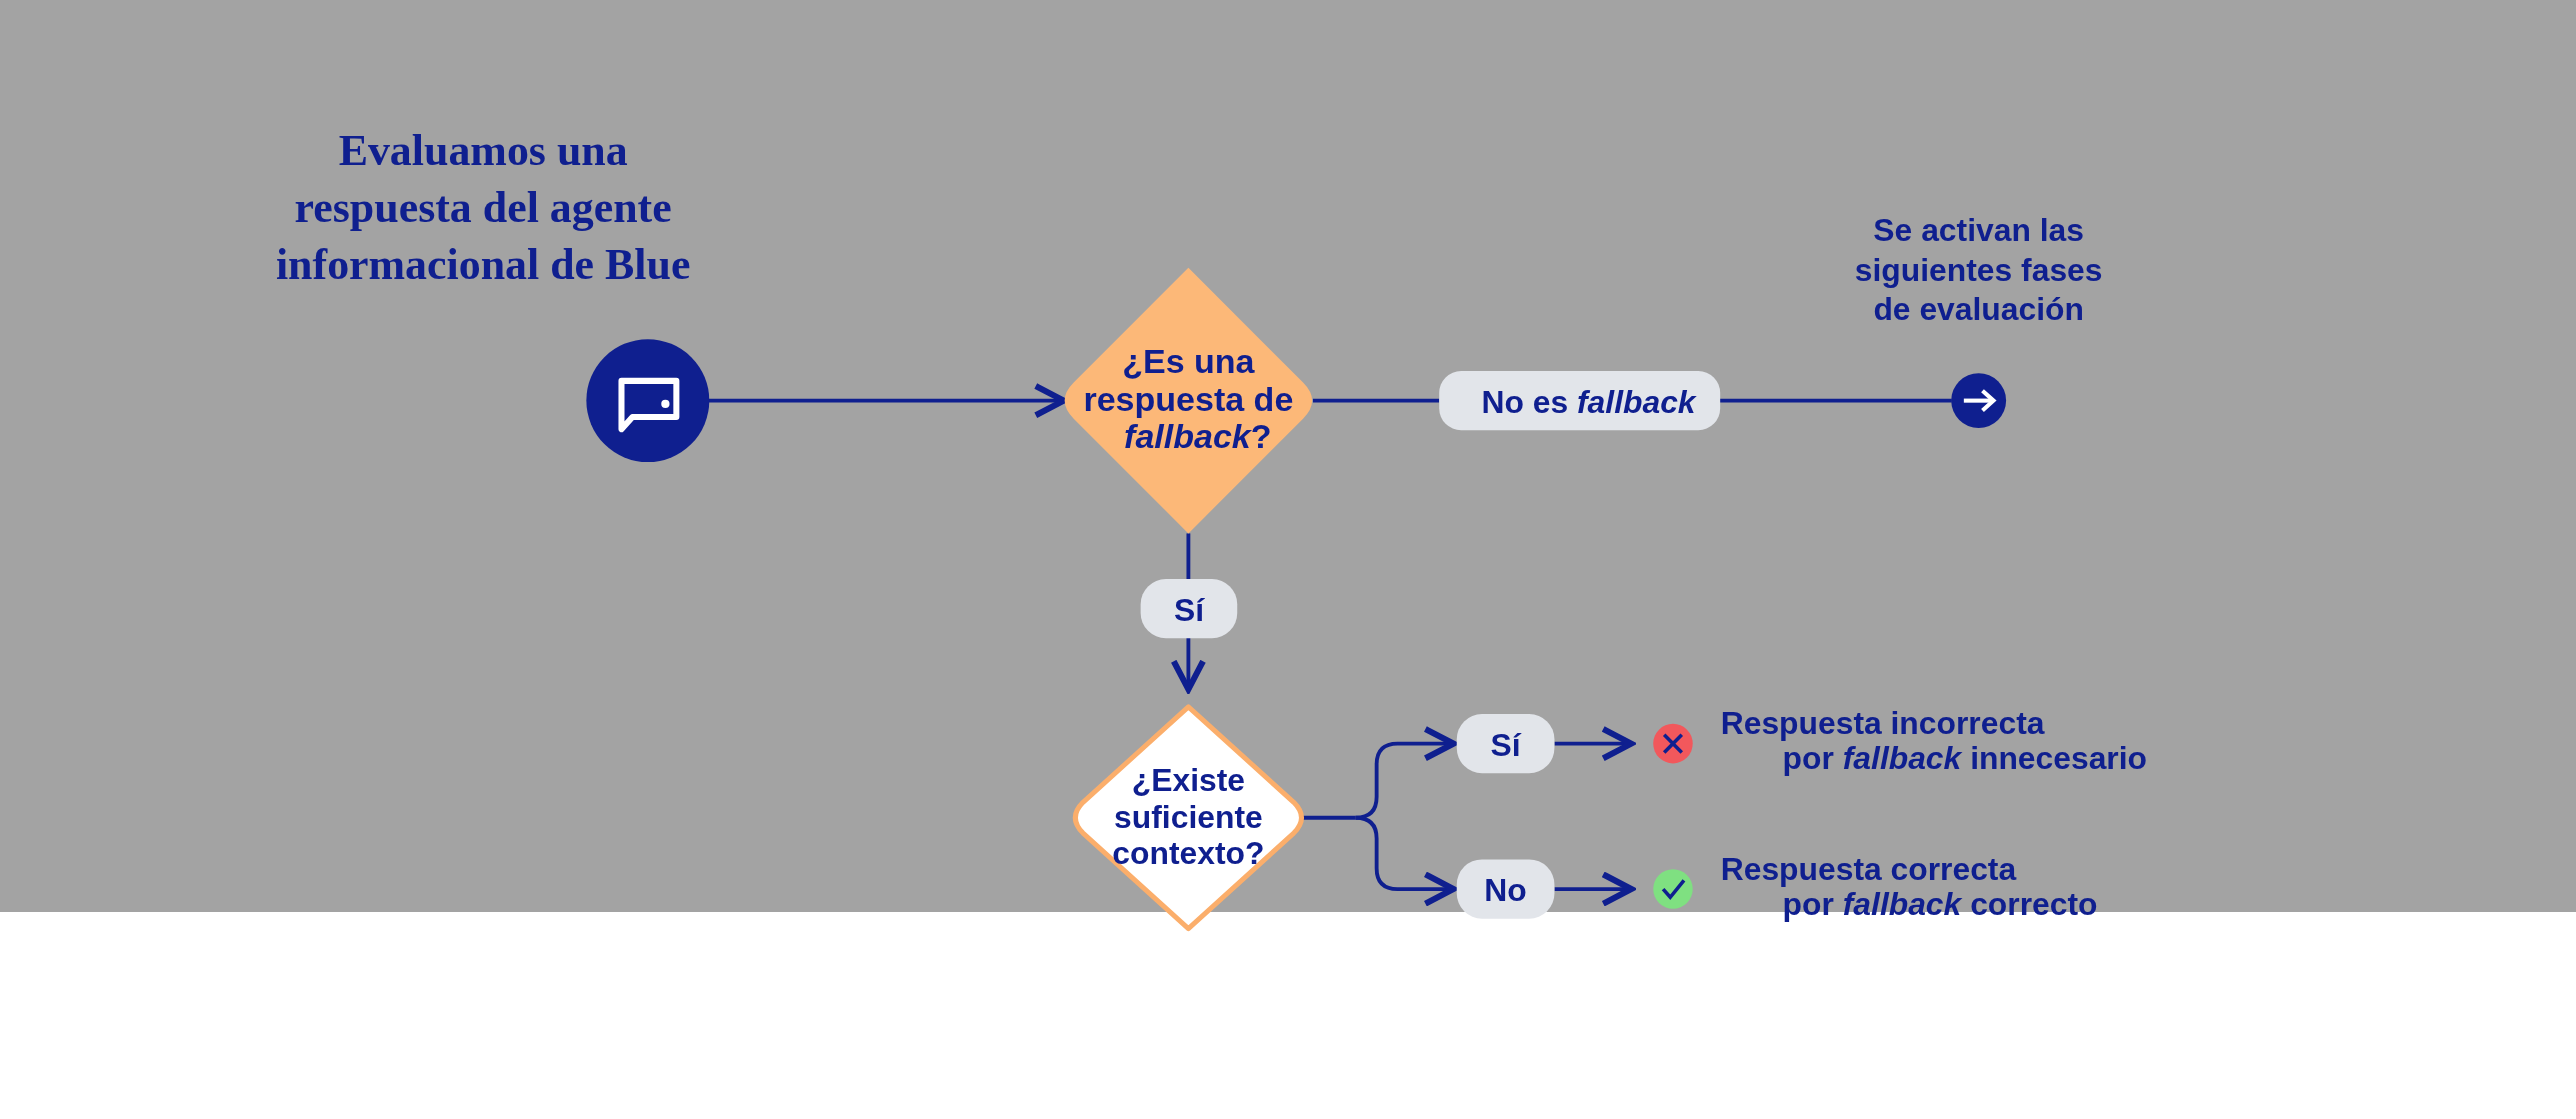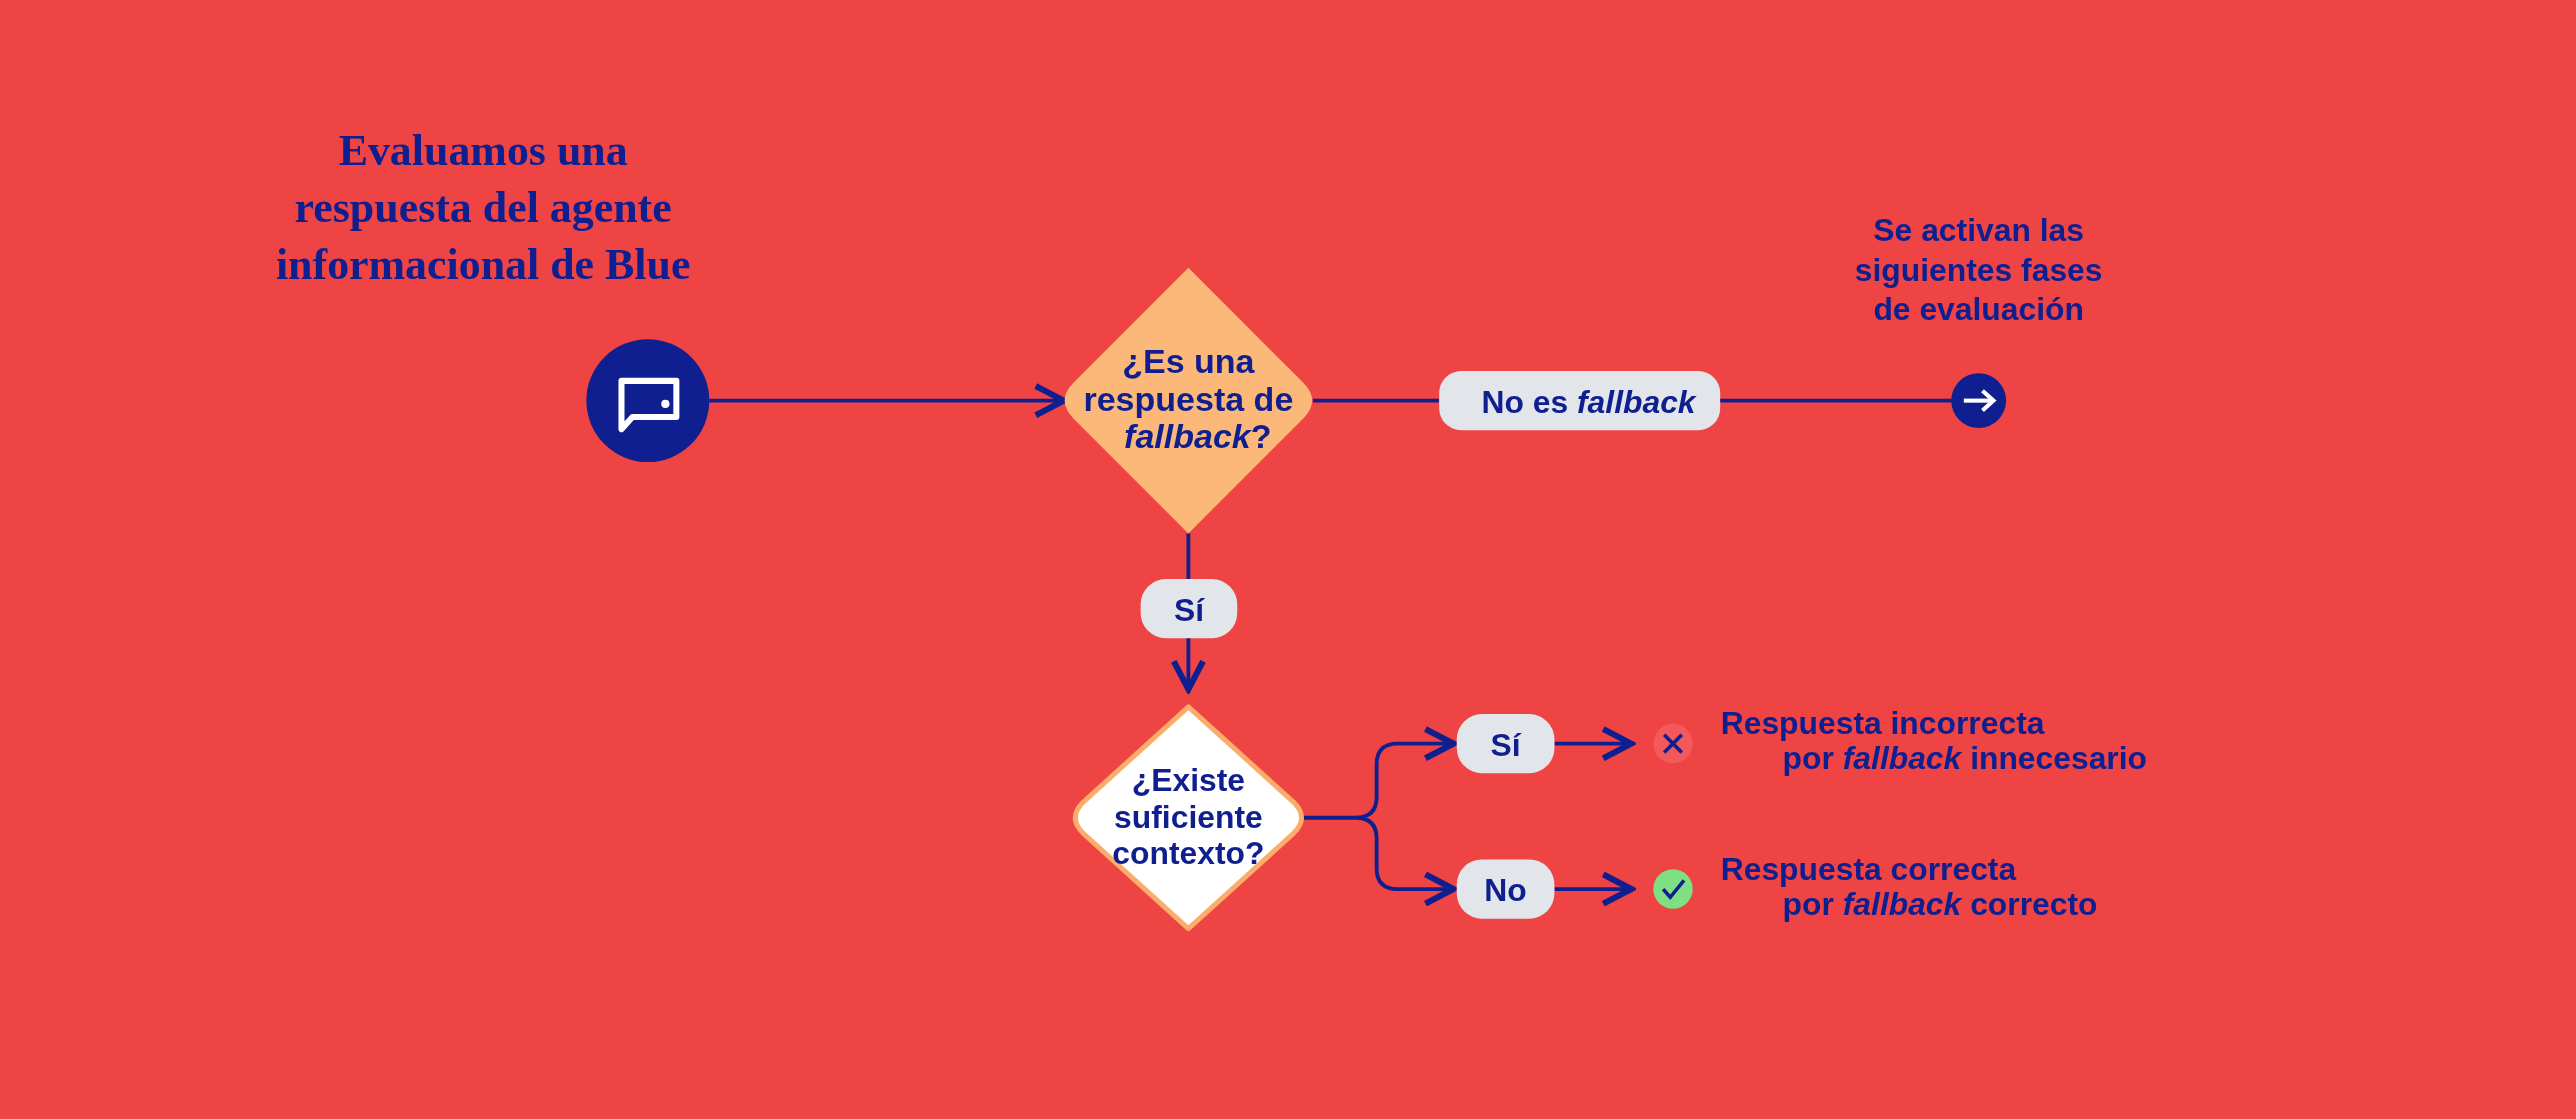--- a/index.html
+++ b/index.html
@@ -10,22 +10,22 @@
   }
   body {
     width: 2576px;
     height: 1119px;
     font-family: "Liberation Sans", sans-serif;
     overflow: hidden;
   }
   #stage {
     position: relative;
     width: 2576px;
-    height: 1119px;
-    background: #ef4444;
+    height: 912px;
+    background: #a3a3a3;
   }
   #flow {
     position: absolute;
     left: 0;
     top: 0;
     width: 2576px;
     height: 1119px;
     display: block;
   }
   .t-serif {

